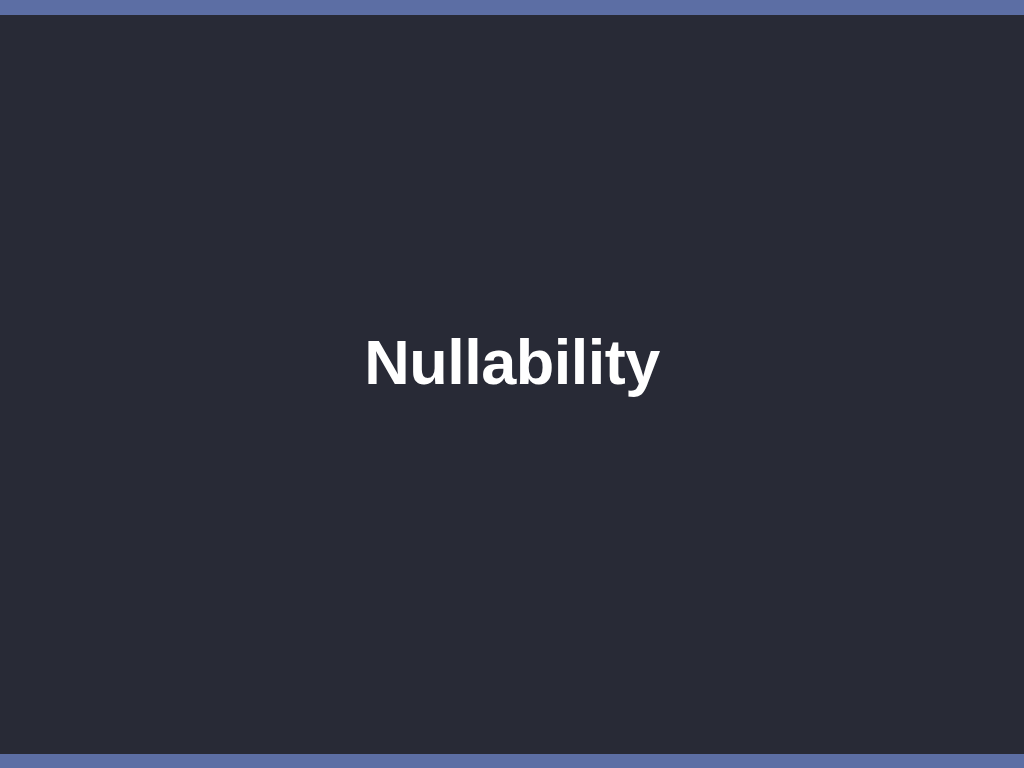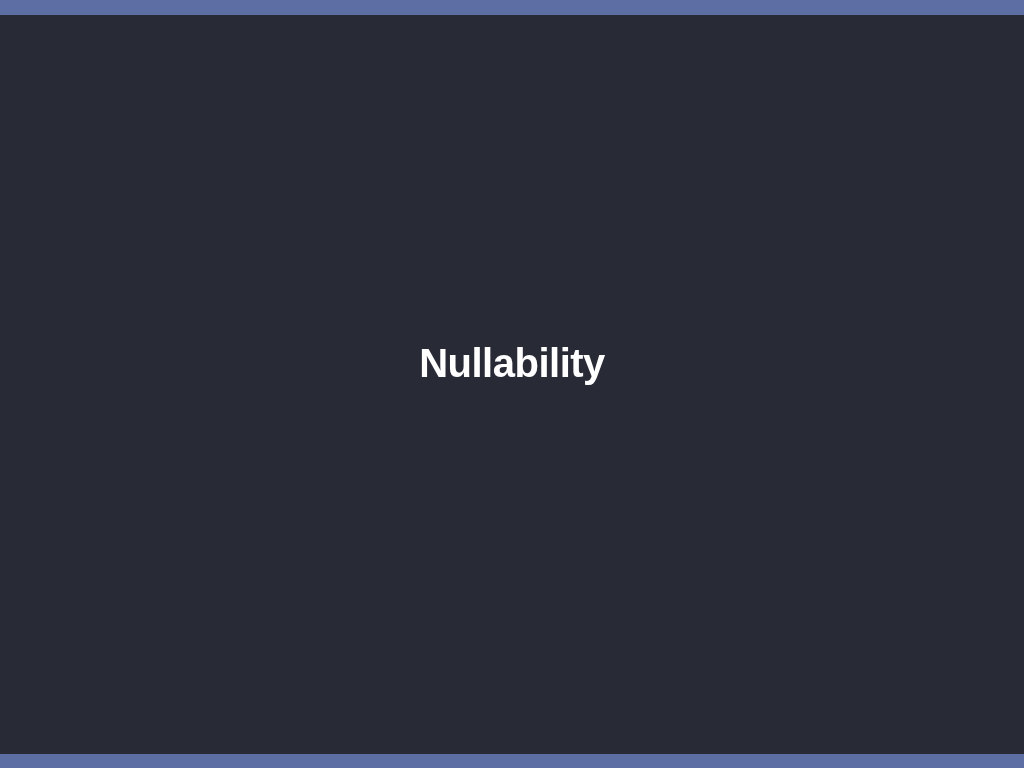--- a/index.html
+++ b/index.html
@@ -54,21 +54,21 @@
     align-items: center;
     justify-content: center;
     box-sizing: border-box;
     padding-bottom: 44px;
   }
 
   .slide-title {
     margin: 17px;
     color: #ffffff;
     font-family: "Liberation Sans", sans-serif;
-    font-size: 40px;
+    font-size: 63px;
     font-weight: bold;
     line-height: 1.05;
     letter-spacing: -0.5px;
     text-align: left;
     white-space: nowrap;
     -webkit-font-smoothing: antialiased;
   }
 </style>
 </head>
 <body>

